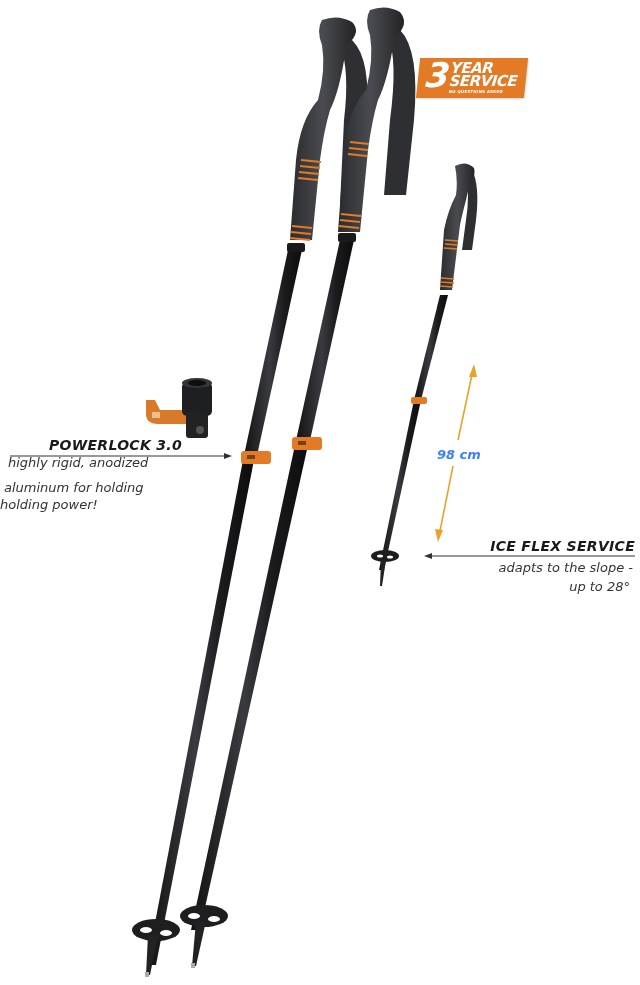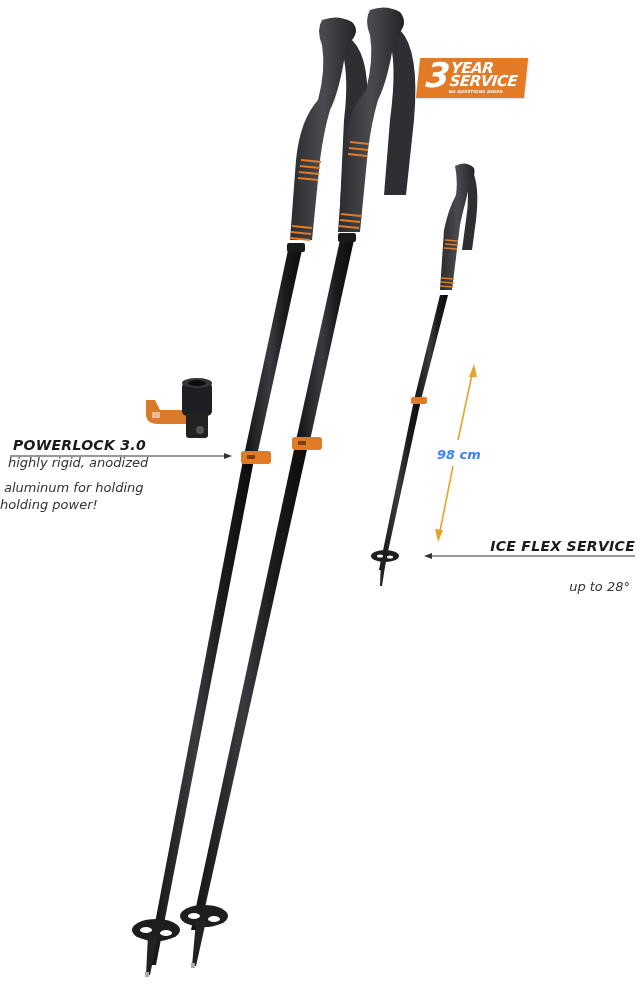--- a/index.html
+++ b/index.html
@@ -4,21 +4,21 @@
 <style>
   html,body{margin:0;padding:0;background:#ffffff;}
   body{width:640px;height:985px;position:relative;overflow:hidden;font-family:"DejaVu Sans","Liberation Sans",sans-serif;}
   .stage{position:absolute;left:0;top:0;width:640px;height:985px;}
   svg.art{position:absolute;left:0;top:0;}
   .badge{position:absolute;left:418px;top:58px;width:108px;height:40px;background:#e37a26;transform:skewX(-6deg);box-shadow:1px 1px 2px rgba(0,0,0,.15);}
   .badge .num{position:absolute;left:8px;top:-3px;font-size:34px;font-weight:bold;font-style:italic;color:#fff;line-height:40px;}
   .badge .y1{position:absolute;left:32px;top:3px;font-size:15px;font-weight:bold;font-style:italic;color:#fff;line-height:15px;letter-spacing:-0.5px;}
   .badge .y2{position:absolute;left:32px;top:16px;font-size:15px;font-weight:bold;font-style:italic;color:#fff;line-height:15px;letter-spacing:-0.5px;}
   .badge .y3{position:absolute;left:32px;top:31px;font-size:4px;font-weight:bold;color:#fff;line-height:5px;letter-spacing:0.2px;white-space:nowrap;}
-  .ann-title{position:absolute;font-weight:bold;font-style:italic;color:#1a1a1a;font-size:14px;letter-spacing:0.3px;white-space:nowrap;}
+  .ann-title{position:absolute;font-weight:bold;font-style:italic;color:#1a1a1a;font-size:14px;letter-spacing:0.3px;white-space:nowrap;margin-left:36px;}
   .ann-body{position:absolute;font-style:italic;color:#333;font-size:13px;line-height:19px;white-space:nowrap;}
   .measure{position:absolute;left:437px;top:447px;font-weight:bold;font-style:italic;font-size:13px;color:#3b82f6;white-space:nowrap;}
 </style>
 </head>
 <body>
 
 <div class="stage">
 
   <svg class="art" width="640" height="985" viewBox="0 0 640 985">
     <defs>
@@ -143,15 +143,16 @@
   </div>
 
   <div class="ann-title" style="left:13px;top:437px;">POWERLOCK 3.0</div>
   <div class="ann-body" style="left:8px;top:453px;">highly rigid, anodized</div>
   <div class="ann-body" style="left:4px;top:478px;">aluminum for holding</div>
   <div class="ann-body" style="left:0px;top:495px;text-align:right;">holding power!</div>
 
   <div class="measure">98 cm</div>
 
   <div class="ann-title" style="right:5px;top:538px;">ICE FLEX SERVICE</div>
+  <div class="ann-body" style="right:7px;top:558px;">adapts to the slope -</div>
   <div class="ann-body" style="right:10px;top:577px;">up to 28°</div>
 
 </div>
 
 </body></html>

